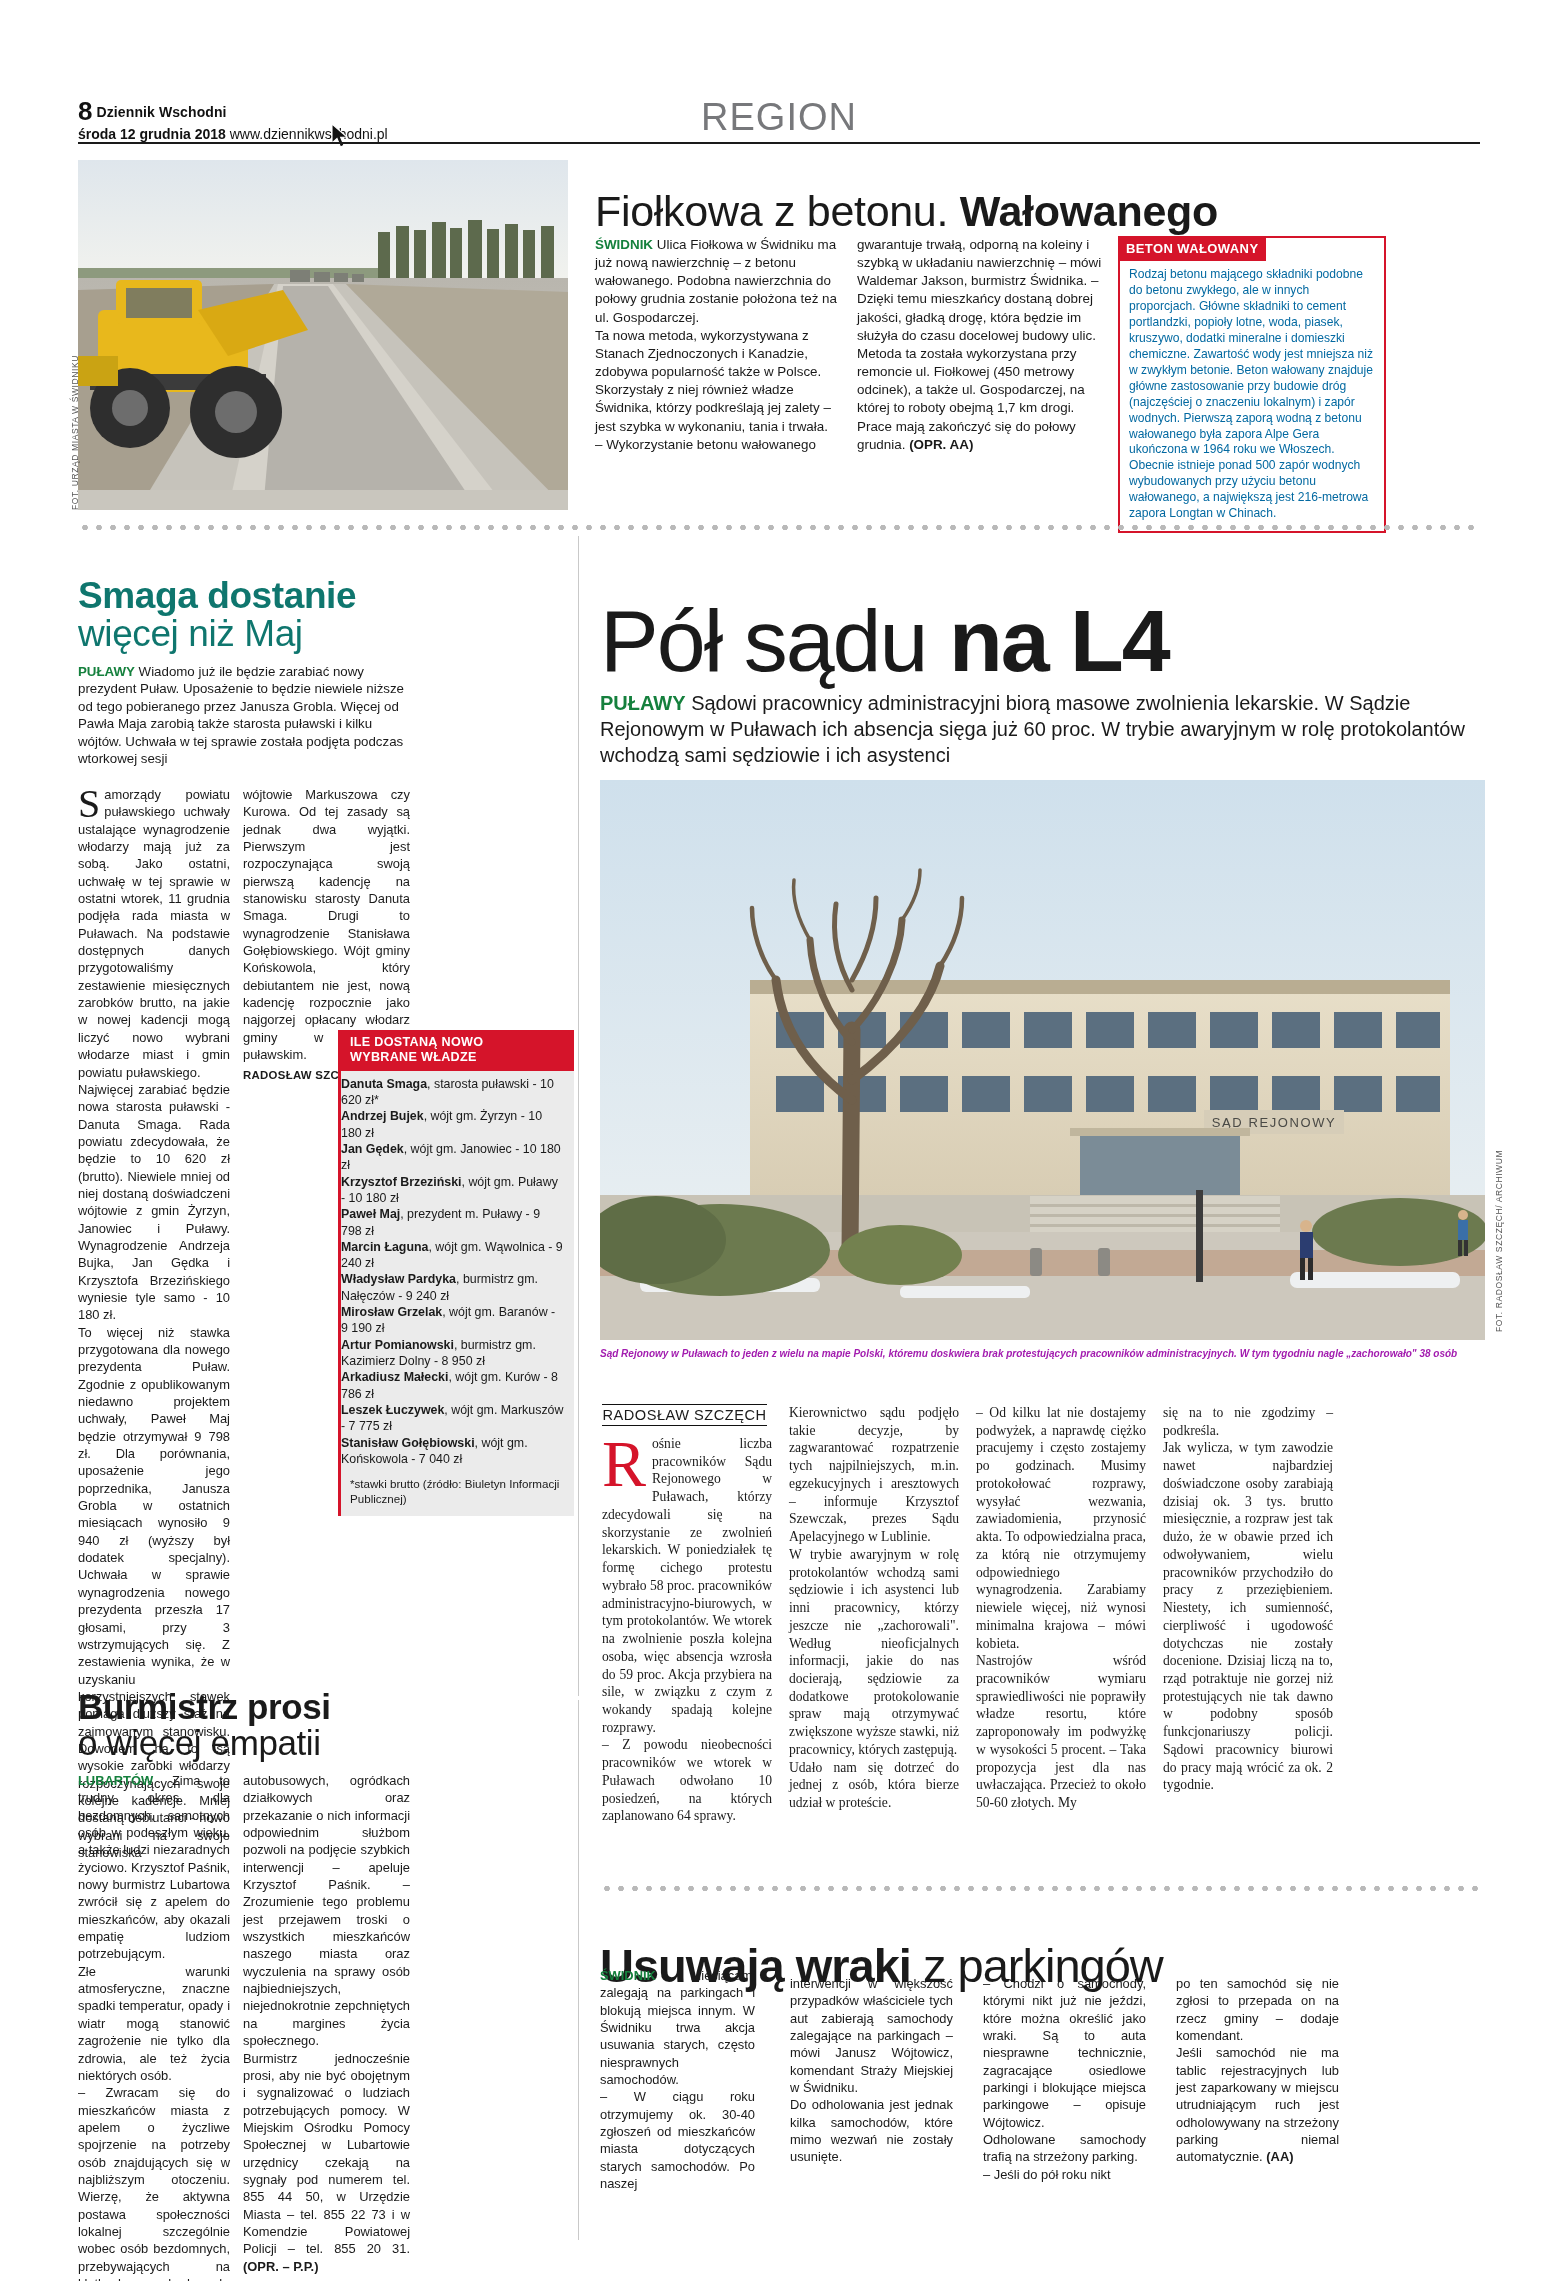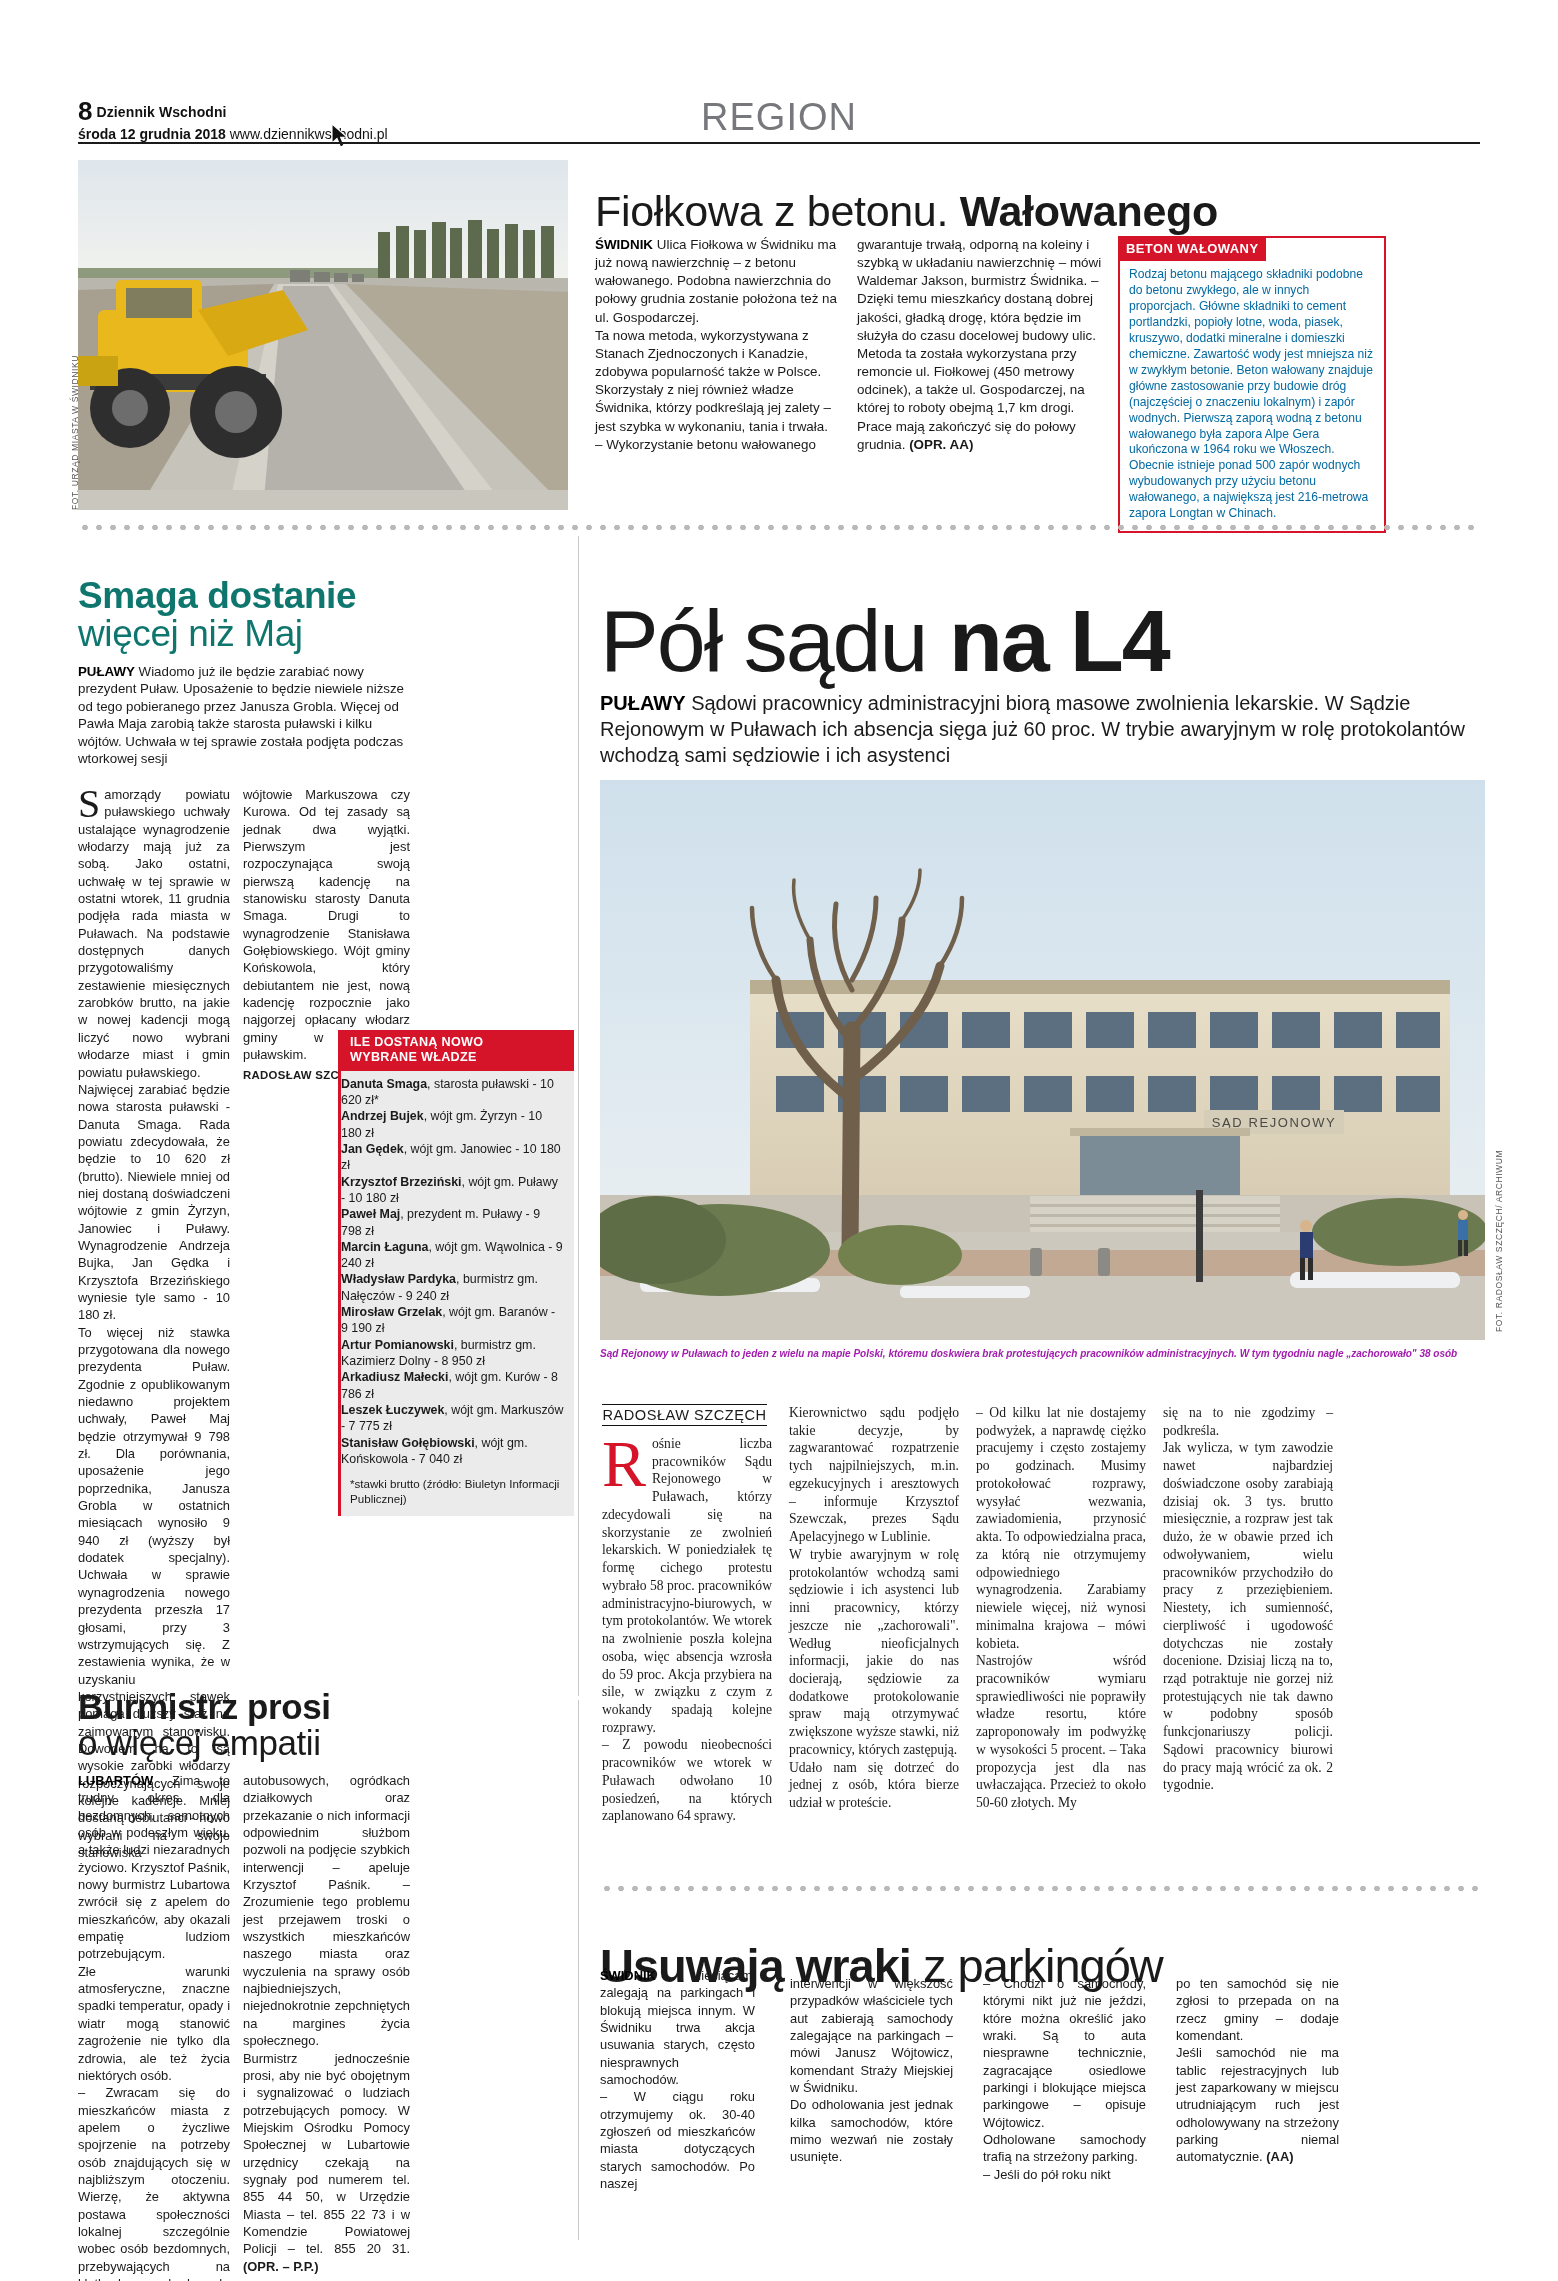--- a/index.html
+++ b/index.html
@@ -25,21 +25,21 @@
   .rule-top{position:absolute;left:78px;top:142px;width:1402px;height:2px;background:#1a1a1a;}
 
   
   .dotrule{
     position:absolute;height:7px;
     background-image:radial-gradient(circle, #b9b9b9 2.6px, rgba(0,0,0,0) 3px);
     background-size:14px 7px;background-repeat:repeat-x;
   }
   .vrule{position:absolute;width:1px;background:#c9c9c9;}
 
-  .kicker{color:#000000;font-weight:bold;}
+  .kicker{color:#15803d;font-weight:bold;}
 
   
   .photo1{
     position:absolute;left:78px;top:160px;width:490px;height:350px;overflow:hidden;
     background:#cfd4d8;
   }
   .credit-v{
     position:absolute;font-size:8.5px;letter-spacing:.6px;color:#555;
     transform:rotate(-90deg);transform-origin:left top;white-space:nowrap;
   }

